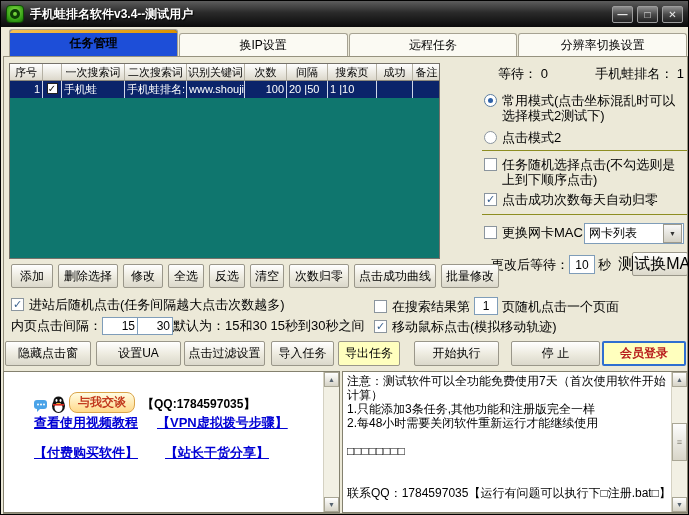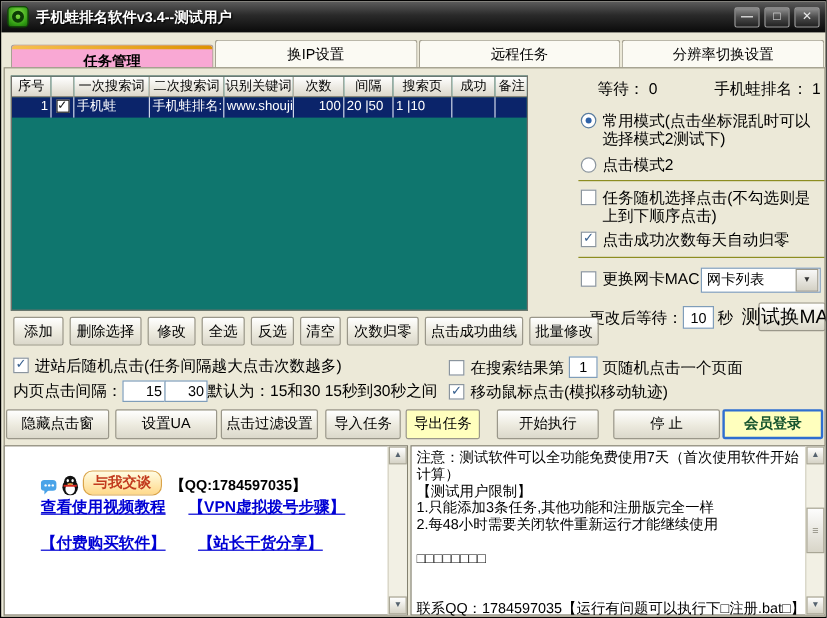--- a/index.html
+++ b/index.html
@@ -14,21 +14,21 @@
   .app-icon::after{content:"";position:absolute;inset:3px;border:3px solid #0d3d06;border-radius:50%;}
   .title{color:#fff;font-weight:bold;font-size:12px;flex:1;white-space:nowrap;overflow:hidden;text-shadow:1px 1px 1px #000;}
   .winbtns{display:flex;gap:4px;margin-right:1px;}
   .winbtn{width:21px;height:17px;background:linear-gradient(#8f8f8f,#4a4a4a 50%,#222);
     border:1px solid #9d9d9d;border-radius:2px;color:#e9e9e9;font-size:10px;line-height:15px;
     text-align:center;font-weight:bold;box-sizing:border-box;cursor:default;}
   
   .tabstrip{position:absolute;left:8px;top:28px;width:679px;height:28px;display:flex;}
   .tab{flex:1;margin-top:4px;height:24px;background:#fbfaf3;border:1px solid #a6a292;border-bottom:none;
     border-radius:3px 3px 0 0;display:flex;align-items:center;justify-content:center;margin-right:1px;box-sizing:border-box;}
-  .tab.active{margin-top:8px;height:28px;font-weight:bold;background:#f9a8d4;position:relative;}
+  .tab.active{margin-top:0;height:28px;font-weight:bold;background:#1d4ed8;position:relative;}
   .tab.active::before{content:"";position:absolute;left:0;right:0;top:0;height:3px;
     background:linear-gradient(to right,#f6c050,#dd9300);border-radius:3px 3px 0 0;}
   .tabpage{position:absolute;left:2px;top:55px;width:685px;height:458px;border:1px solid #96927f;
     background:#ece9d8;box-sizing:border-box;}
   
   .grid{position:absolute;left:8px;top:62px;width:431px;height:196px;background:#0f766e;
     border:1px solid #75716a;box-sizing:border-box;overflow:hidden;}
   .grid-header{display:flex;height:17px;}
   .gh-cell{box-sizing:border-box;flex:none;background:linear-gradient(#ffffff,#dcd8cb);
     border-right:1px solid #b5b1a4;border-bottom:1px solid #8e8a7d;font-size:11px;
@@ -74,21 +74,21 @@
   .bbar .btn{position:absolute;top:340px;height:25px;}
   .bbar .btn:nth-child(1){left:4px;width:86px}
   .bbar .btn:nth-child(2){left:95px;width:85px}
   .bbar .btn:nth-child(3){left:183px;width:81px}
   .bbar .btn:nth-child(4){left:270px;width:63px}
   .bbar .btn:nth-child(5){left:337px;width:62px}
   .bbar .btn:nth-child(6){left:413px;width:85px}
   .bbar .btn:nth-child(7){left:510px;width:89px}
   .bbar .btn:nth-child(8){left:601px;width:84px}
   .btn.yellow{background:#ffffbe;}
-  .btn.member{background:#ffffbe;border:2px solid #2f6fd0;color:#14532d;font-weight:bold;}
+  .btn.member{background:#ffffbe;border:2px solid #2f6fd0;color:#b91c1c;font-weight:bold;}
   
   .panel{position:absolute;top:370px;height:142px;background:#fff;border:1px solid #84816f;box-sizing:border-box;}
   .panel-left{left:2px;width:337px;}
   .panel-right{left:341px;width:346px;}
   .sb{position:absolute;right:0;top:0;bottom:0;width:16px;background:#f2f0e4;
     border-left:1px solid #d4d1c2;display:flex;flex-direction:column;box-sizing:border-box;}
   .sbtn{flex:none;height:15px;background:linear-gradient(#ffffff,#d6d3c6);border:1px solid #a9a695;
     box-sizing:border-box;font-size:7px;color:#55626f;display:flex;align-items:center;justify-content:center;}
   .strack{flex:1;position:relative;}
   .sthumb{position:absolute;left:0;right:0;top:36px;height:38px;background:linear-gradient(#fdfdfd,#d8d5c8);
@@ -267,21 +267,20 @@
       <div class="sbtn">▲</div>
       <div class="strack"></div>
       <div class="sbtn">▼</div>
     </div>
   </div>
 
   <div class="panel panel-right">
     <div class="notice" id="notice">
         <div class="nline">注意：测试软件可以全功能免费使用7天（首次使用软件开始</div>
         <div class="nline">计算）</div>
-        <div class="nline">【测试用户限制】</div>
         <div class="nline">1.只能添加3条任务,其他功能和注册版完全一样</div>
         <div class="nline">2.每48小时需要关闭软件重新运行才能继续使用</div>
         <div class="nline">&nbsp;</div>
         <div class="nline">□□□□□□□□</div>
         <div class="nline">&nbsp;</div>
         <div class="nline">&nbsp;</div>
         <div class="nline">联系QQ：1784597035【运行有问题可以执行下□注册.bat□】</div>
       </div>
     <div class="sb">
       <div class="sbtn">▲</div>

